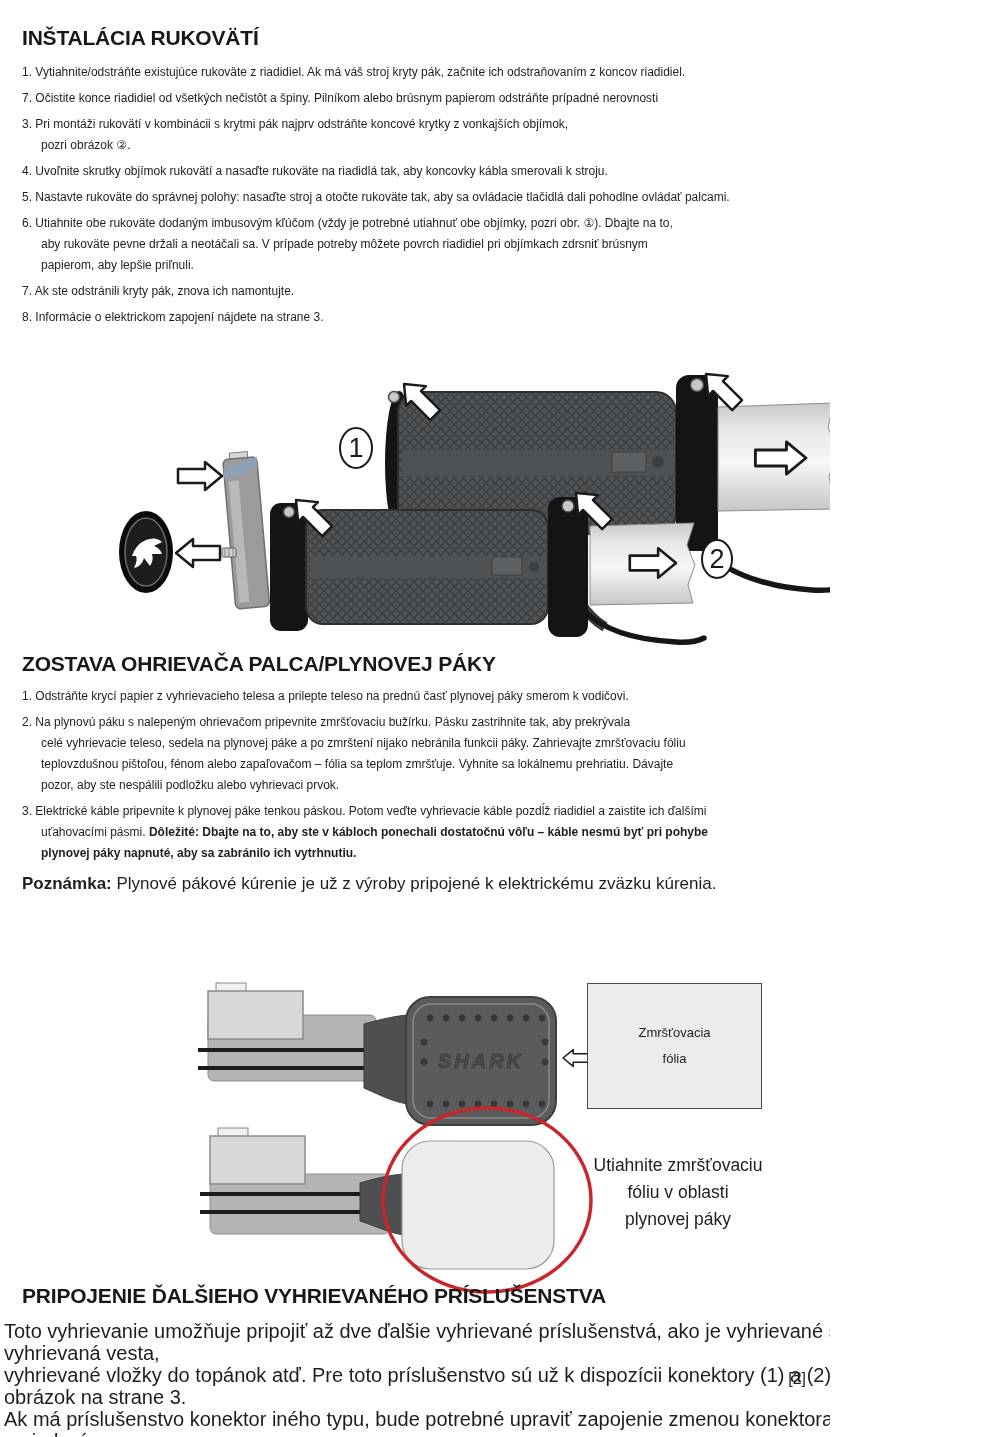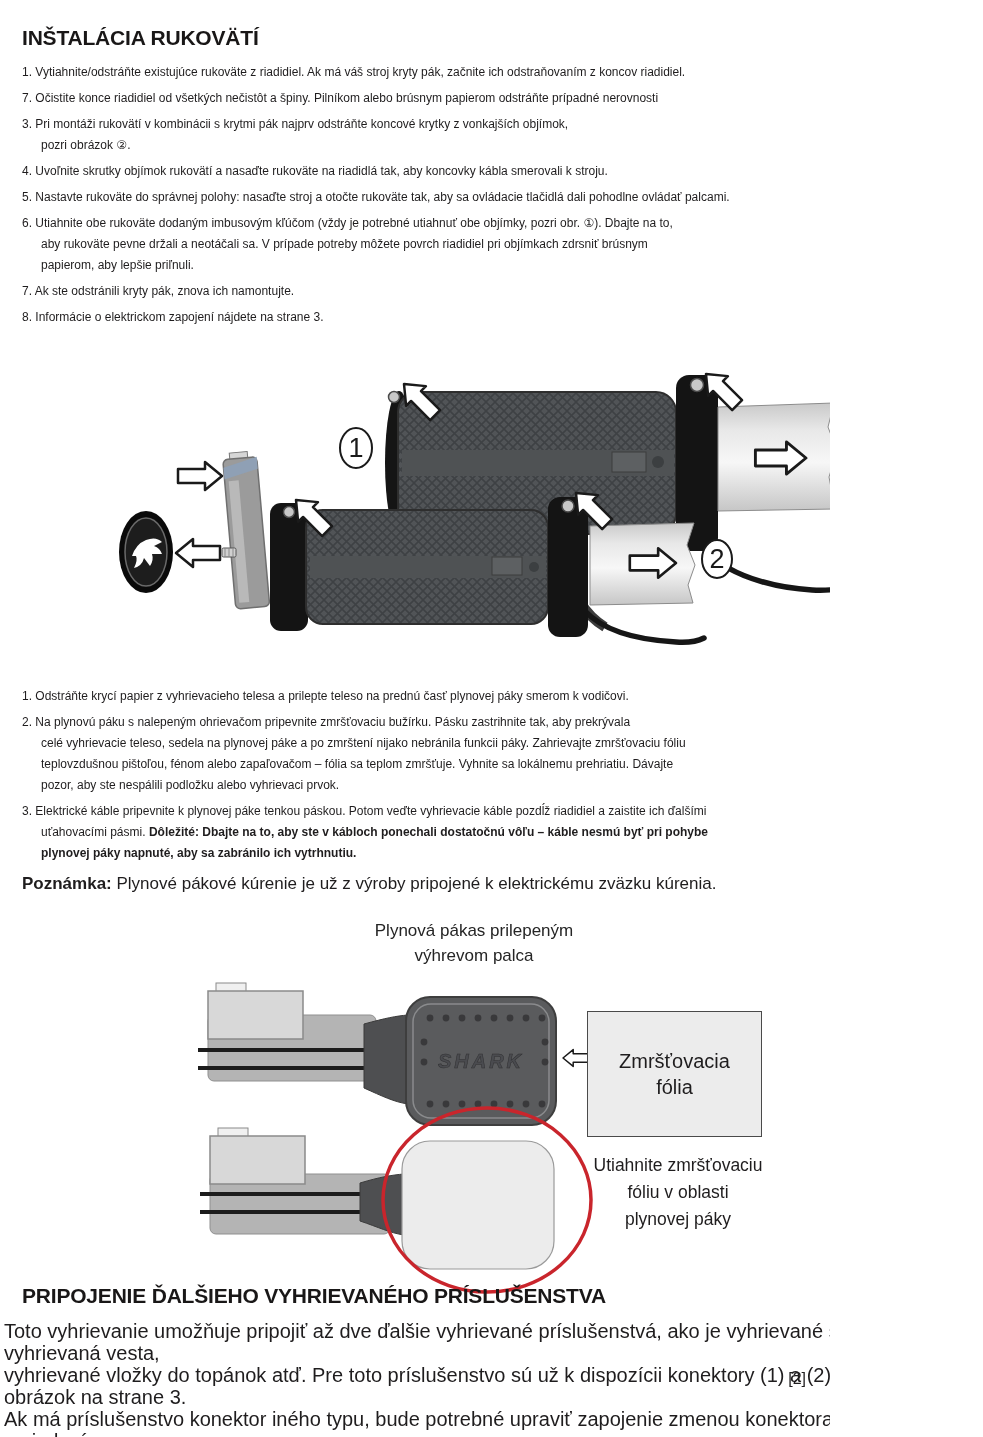--- a/index.html
+++ b/index.html
@@ -23,24 +23,24 @@
   #s2-list { top:686px; }
   .list li { white-space:pre-wrap; padding-left:19px; text-indent:-19px; }
   .list li + li { margin-top:5px; }
   .note { position:absolute; left:22px; top:874px; margin:0; font-size:17px; }
   .note .nl { font-weight:bold; }
   .caption {
     position:absolute; left:274px; top:918px; width:400px; text-align:center;
     font-size:17px; line-height:25px; white-space:pre-line; color:#252525;
   }
   .film-box {
-    position:absolute; left:587px; top:1011px; width:173px; height:124px;
+    position:absolute; left:587px; top:983px; width:173px; height:124px;
     border:1.5px solid #4a4a4a; background:#ececec;
     display:flex; align-items:center; justify-content:center;
-    text-align:center; font-size:20px; line-height:26px; white-space:pre-line;
+    text-align:center; font-size:13px; line-height:26px; white-space:pre-line;
   }
   .heat-label {
     position:absolute; left:588px; top:1152px; width:180px; text-align:center;
     font-size:17.5px; line-height:27px; white-space:pre-line;
   }
   .body-text {
     position:absolute; left:4px; top:1320px; width:941px; margin:0;
     font-size:20px; line-height:22px; white-space:pre-wrap;
   }
   .pagenum { position:absolute; right:24px; top:1370px; font-size:16px; }
@@ -144,36 +144,35 @@
     <polygon points="590,196 694,193 687,215 695,235 688,255 693,273 590,275" fill="url(#tubeg)" stroke="#8c8c8c" stroke-width="1"></polygon>
     <use href="#oarrow" transform="translate(676,233) rotate(180) scale(1.05)"></use>
     <use href="#oarrow" transform="translate(296,170) rotate(45)"></use>
     <use href="#oarrow" transform="translate(576,163) rotate(45)"></use>
     <g>
       <ellipse cx="717" cy="229" rx="15" ry="19" fill="#ffffff" stroke="#1a1a1a" stroke-width="2"></ellipse>
       <text class="circ-num" x="717" y="238" text-anchor="middle">2</text>
     </g>
   </svg>
 
+  <h2 class="h" id="s2-title">ZOSTAVA OHRIEVAČA PALCA/PLYNOVEJ PÁKY</h2>
 
   <ol class="list" id="s2-list">
     <li>1. Odstráňte krycí papier z vyhrievacieho telesa a prilepte teleso na prednú časť plynovej páky smerom k vodičovi.</li>
     <li>2. Na plynovú páku s nalepeným ohrievačom pripevnite zmršťovaciu bužírku. Pásku zastrihnite tak, aby prekrývala
 celé vyhrievacie teleso, sedela na plynovej páke a po zmrštení nijako nebránila funkcii páky. Zahrievajte zmršťovaciu fóliu
 teplovzdušnou pištoľou, fénom alebo zapaľovačom – fólia sa teplom zmršťuje. Vyhnite sa lokálnemu prehriatiu. Dávajte
 pozor, aby ste nespálili podložku alebo vyhrievaci prvok.</li>
     <li><span>3. Elektrické káble pripevnite k plynovej páke tenkou páskou. Potom veďte vyhrievacie káble pozdĺž riadidiel a zaistite ich ďalšími
 uťahovacími pásmi. </span><b class="imp">Dôležité: Dbajte na to, aby ste v kábloch ponechali dostatočnú vôľu – káble nesmú byť pri pohybe
 plynovej páky napnuté, aby sa zabránilo ich vytrhnutiu.</b></li>
   </ol>
 
   <p class="note"><span class="nl">Poznámka:</span><span> Plynové pákové kúrenie je už z výroby pripojené k elektrickému zväzku kúrenia.</span></p>
 
-  <div class="caption">Plynová pákas prilepeným
-výhrevom palca</div>
 
   <svg class="fig" id="fig2" width="983" height="170" viewBox="0 0 983 170">
     <defs>
       <polygon id="oarrow2" points="0,0 17,-14 17,-7 44,-7 44,7 17,7 17,14" fill="#ffffff" stroke="#1a1a1a" stroke-width="2.5" stroke-linejoin="round"></polygon>
     </defs>
     <rect x="216" y="25" width="30" height="9" fill="#f0f0f0" stroke="#8a8a8a"></rect>
     <rect x="208" y="57" width="168" height="66" rx="6" fill="#b4b4b4" stroke="#8f8f8f"></rect>
     <rect x="208" y="33" width="95" height="48" fill="#d8d8d8" stroke="#8a8a8a" stroke-width="1.5"></rect>
     <path d="M198,92 H368 M198,110 H368" stroke="#1c1c1c" stroke-width="4"></path>
     <path d="M364,66 C386,60 396,58 408,57 L408,146 C394,144 382,138 364,130 Z" fill="#4e4f51" stroke="#3b3b3b"></path>

